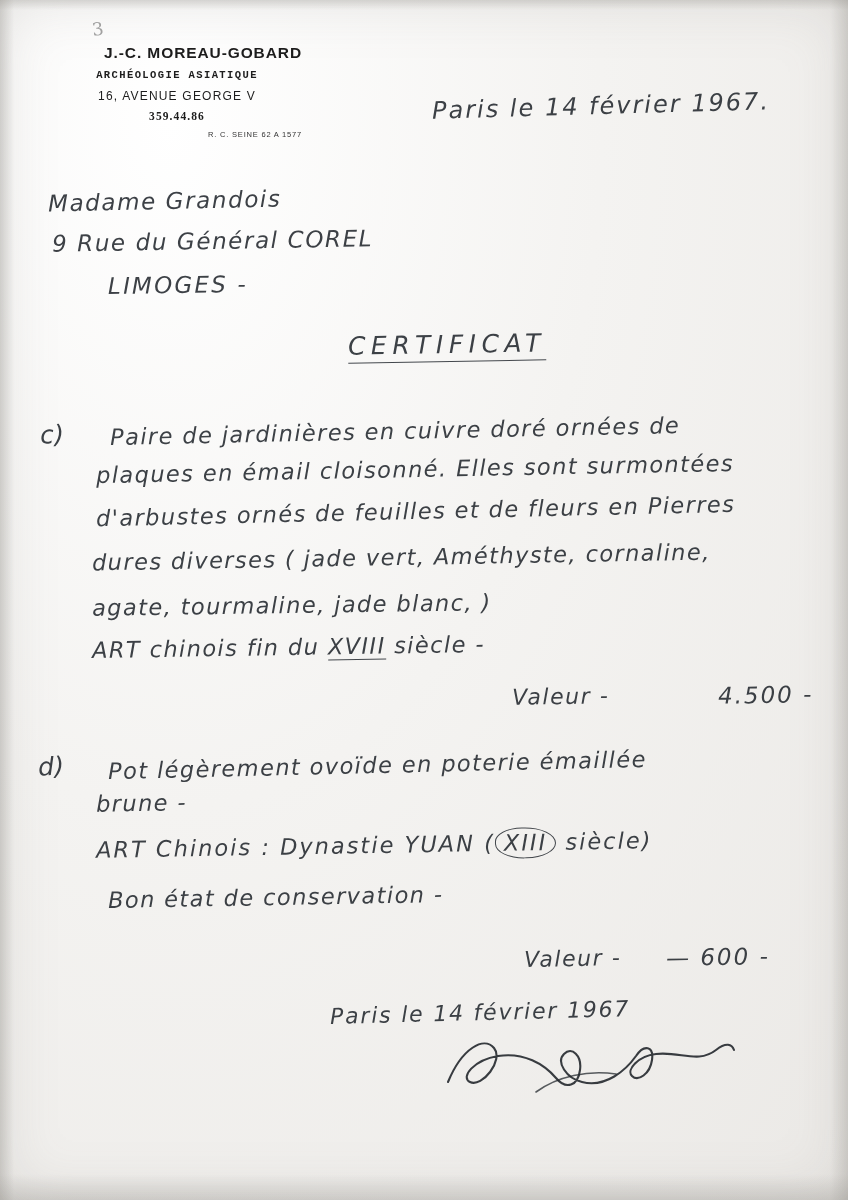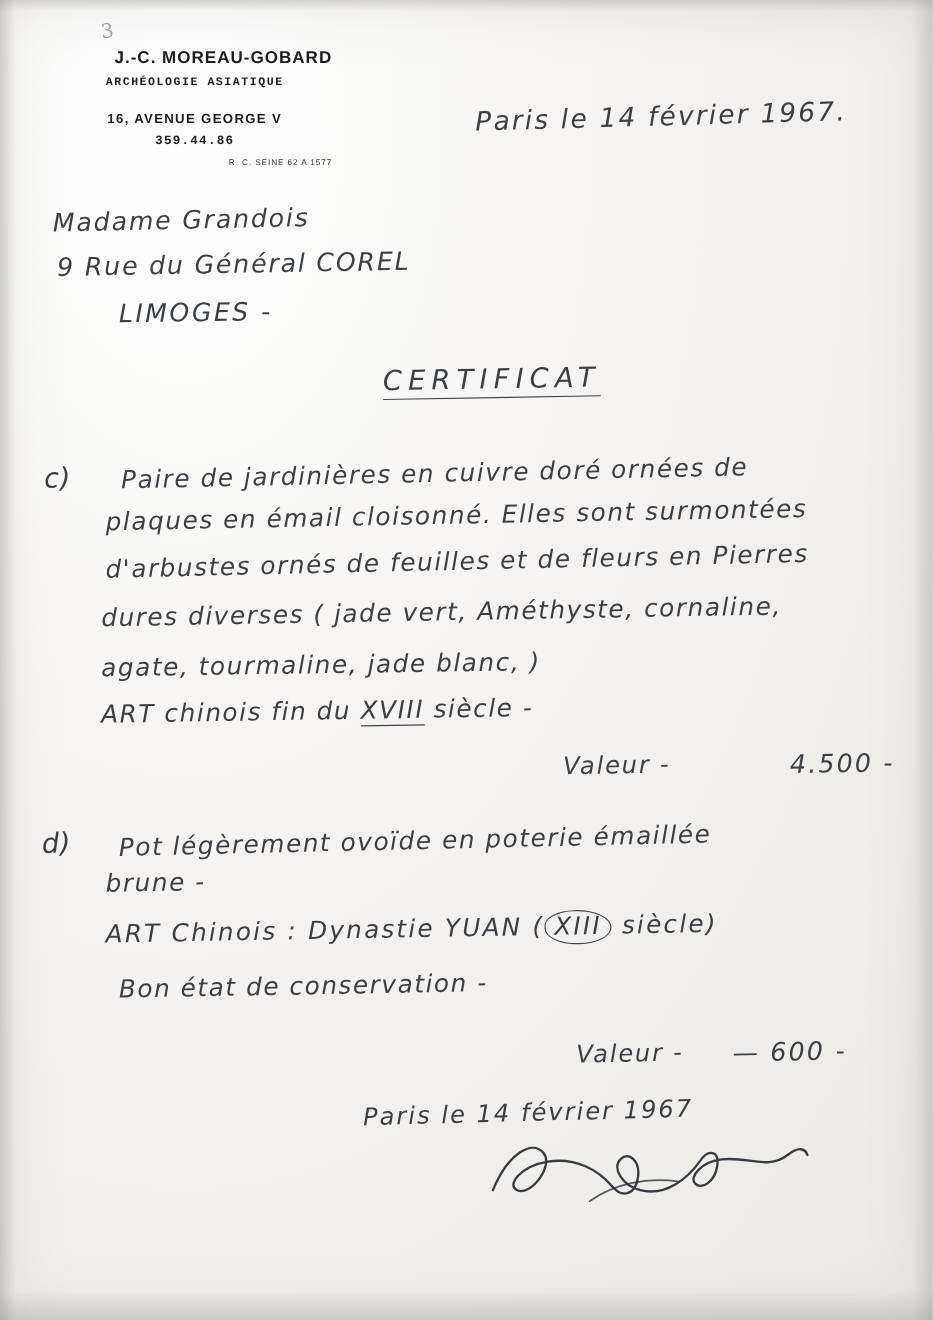--- a/index.html
+++ b/index.html
@@ -50,27 +50,27 @@
   }
   .lh-sub {
     font-family: Liberation Mono, monospace;
     font-weight: bold;
     font-size: 10.5px;
     letter-spacing: 1.4px;
     margin-top: 7px;
   }
   .lh-addr {
     font-family: "Liberation Sans", sans-serif;
-    font-weight: bold;
+    font-weight: normal;
     font-size: 12px;
     letter-spacing: 1.2px;
-    margin-top: 20px;
+    margin-top: 8px;
   }
   .lh-phone {
-    font-family: Liberation Mono, monospace;
+    font-family: Liberation Serif, serif;
     font-weight: bold;
     font-size: 11.5px;
     letter-spacing: 1.1px;
     margin-top: 7px;
   }
   .lh-rc {
     font-family: "Liberation Sans", sans-serif;
     font-size: 7.5px;
     letter-spacing: 0.8px;
     margin-top: 8px;

